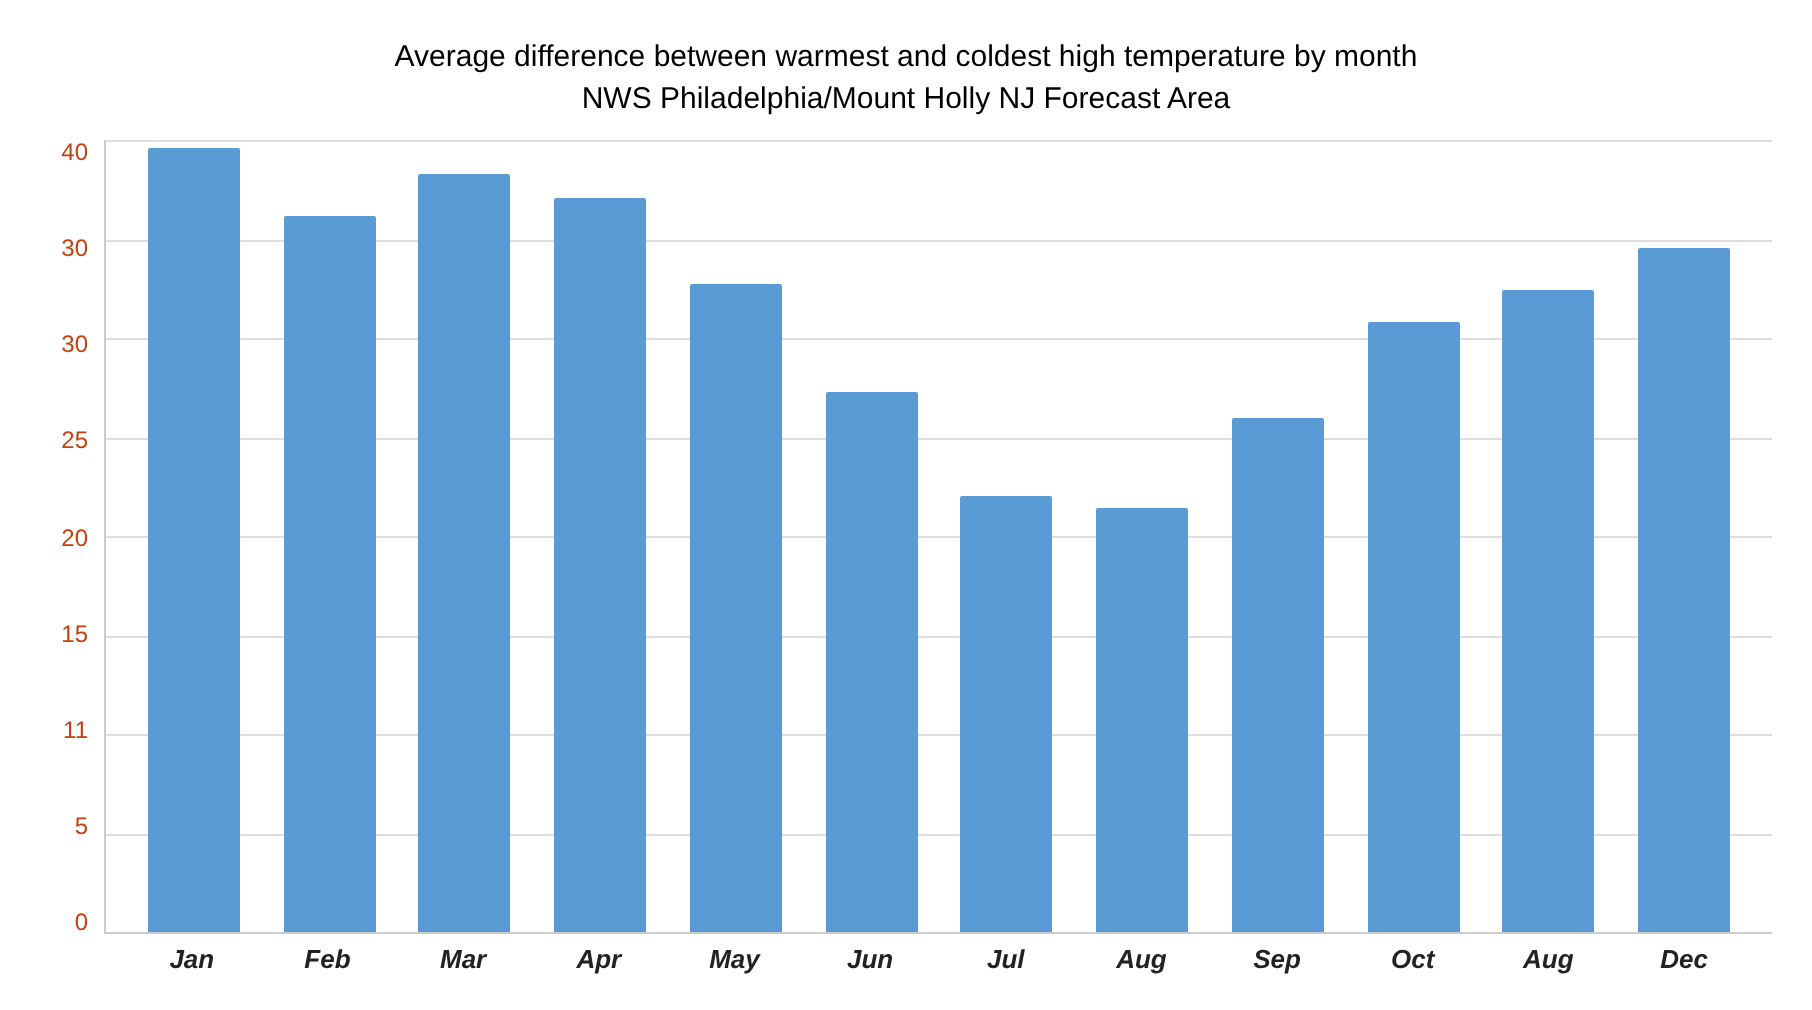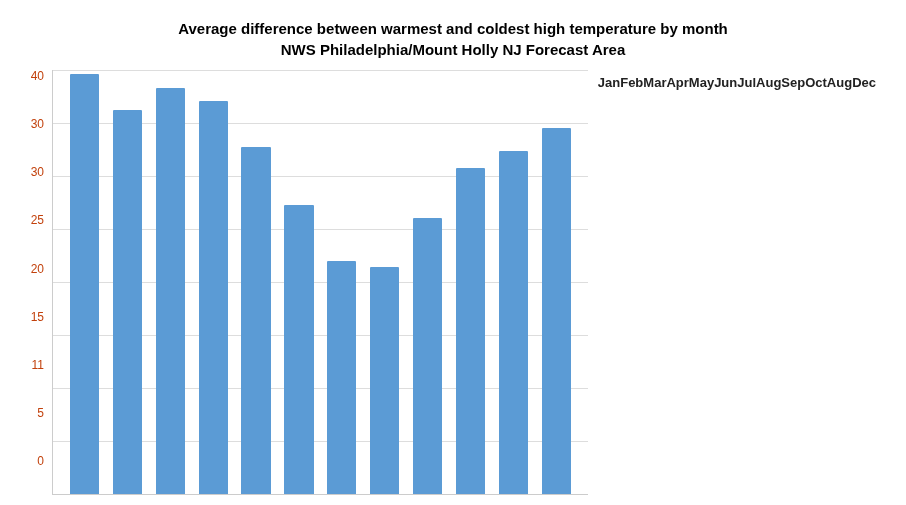--- a/index.html
+++ b/index.html
@@ -13,21 +13,21 @@
     .chart-container {
       width: 906px;
       height: 505px;
       padding: 18px 20px 10px 20px;
       display: flex;
       flex-direction: column;
     }
     .chart-title {
       text-align: center;
       font-size: 15px;
-      font-weight: bold;
+      font-weight: normal;
       line-height: 1.4;
       margin-bottom: 10px;
     }
     .chart-area {
       flex: 1;
       display: flex;
       flex-direction: row;
       align-items: stretch;
     }
     .y-axis {
@@ -40,21 +40,22 @@
       width: 32px;
     }
     .y-label {
       font-size: 12px;
       color: #c2410c;
       line-height: 1;
     }
     .plot-area {
       flex: 1;
       display: flex;
-      flex-direction: row;
+      flex-direction: column;
+      font-style: italic;
     }
     .bars-and-grid {
       flex: 1;
       position: relative;
       border-left: 1px solid #ccc;
       border-bottom: 1px solid #ccc;
     }
     .grid-lines {
       position: absolute;
       top: 0; left: 0; right: 0; bottom: 0;

